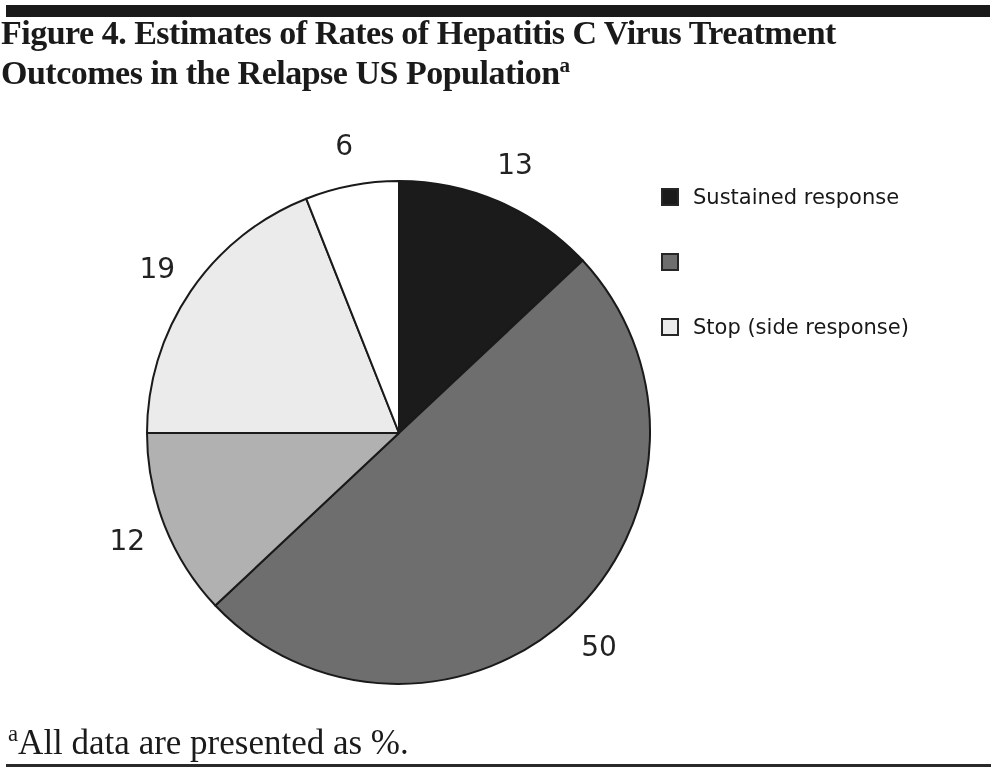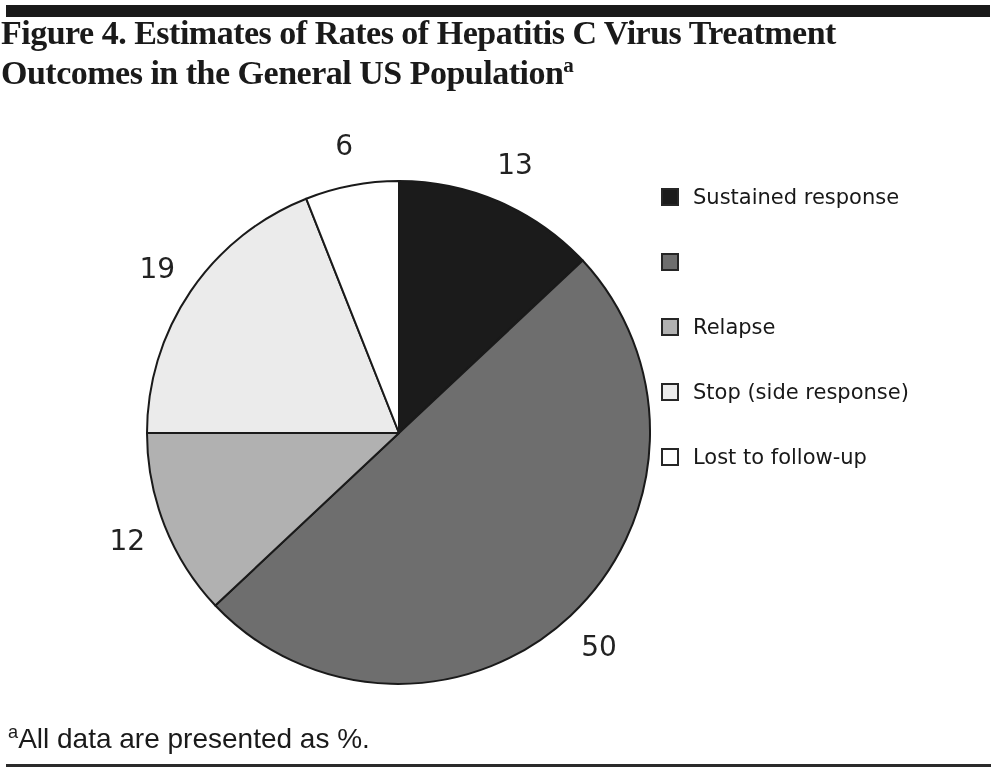--- a/index.html
+++ b/index.html
@@ -51,42 +51,42 @@
   }
   .legend-label {
     margin-left: 14px;
     font-family: "DejaVu Sans", "Liberation Sans", sans-serif;
     font-size: 21px;
     color: #181818;
     white-space: nowrap;
   }
   .footnote {
     position: absolute; left: 8px; top: 723px;
-    font-family: Liberation Sans, sans-serif;
-    font-size: 28px;
+    font-family: Liberation Serif, serif;
+    font-size: 35px;
     color: #1a1a1a;
   }
   .footnote sup {
     font-size: 65%;
     vertical-align: super;
     line-height: 0;
   }
   .bottom-rule {
     position: absolute; left: 6px; top: 764px;
     width: 985px; height: 3px;
     background: #2a2a2a;
   }
 </style>
 </head>
 <body>
 
 <div class="top-rule"></div>
 
 <h1 class="figure-title"><span>Figure 4. Estimates of Rates of Hepatitis C Virus Treatment</span><br>
-  <span>Outcomes in the General US Population</span><sup>a</sup>
+  <span>Outcomes in the Relapse US Population</span><sup>a</sup>
 </h1>
 
 <div class="chart-area">
   <svg width="996" height="773" viewBox="0 0 996 773" xmlns="http://www.w3.org/2000/svg">
       <path d="M 399 433 L 399.0 181.0 A 252 252 0 0 1 582.7 260.5 Z" fill="#1b1b1b" stroke="#1a1a1a" stroke-width="2" stroke-linejoin="round"></path>
       <text x="515.1" y="164.7" text-anchor="middle" dominant-baseline="central" fill="#222222" font-family="&quot;DejaVu Sans&quot;, &quot;Liberation Sans&quot;, sans-serif" font-size="28">13</text>
       <path d="M 399 433 L 582.7 260.5 A 252 252 0 0 1 215.3 605.5 Z" fill="#6e6e6e" stroke="#1a1a1a" stroke-width="2" stroke-linejoin="round"></path>
       <text x="599.1" y="646.1" text-anchor="middle" dominant-baseline="central" fill="#222222" font-family="&quot;DejaVu Sans&quot;, &quot;Liberation Sans&quot;, sans-serif" font-size="28">50</text>
       <path d="M 399 433 L 215.3 605.5 A 252 252 0 0 1 147.0 433.0 Z" fill="#b1b1b1" stroke="#1a1a1a" stroke-width="2" stroke-linejoin="round"></path>
       <text x="127.2" y="540.6" text-anchor="middle" dominant-baseline="central" fill="#222222" font-family="&quot;DejaVu Sans&quot;, &quot;Liberation Sans&quot;, sans-serif" font-size="28">12</text>
@@ -99,29 +99,21 @@
 
 <div class="legend">
   <div class="legend-row">
     <span class="swatch" style="background-color: rgb(27, 27, 27);"></span>
     <span class="legend-label">Sustained response</span>
   </div>
   <div class="legend-row">
     <span class="swatch" style="background-color: rgb(110, 110, 110);"></span>
   </div>
   <div class="legend-row">
-    <span class="swatch" style="background-color: rgb(177, 177, 177);"></span>
-    <span class="legend-label">Relapse</span>
-  </div>
-  <div class="legend-row">
     <span class="swatch" style="background-color: rgb(235, 235, 235);"></span>
     <span class="legend-label">Stop (side response)</span>
-  </div>
-  <div class="legend-row">
-    <span class="swatch" style="background-color: rgb(255, 255, 255);"></span>
-    <span class="legend-label">Lost to follow-up</span>
   </div>
 </div>
 
 <div class="footnote"><sup>a</sup><span>All data are presented as %.</span>
 </div>
 
 <div class="bottom-rule"></div>
 
 </body></html>

